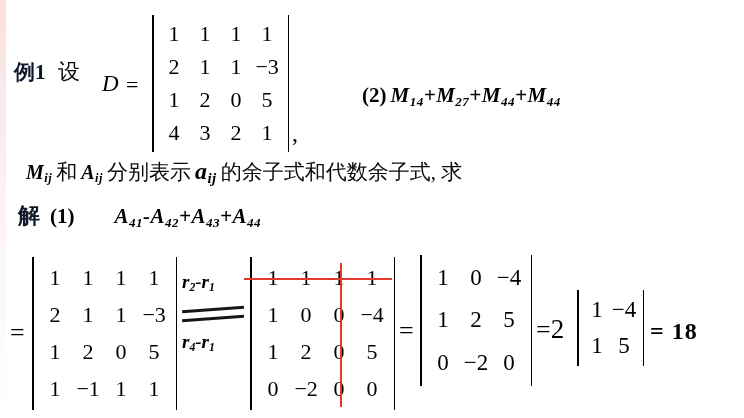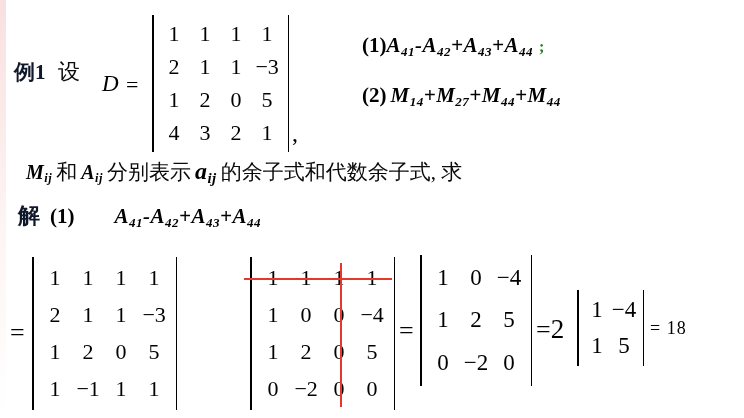--- a/index.html
+++ b/index.html
@@ -12,21 +12,21 @@
   .abs{position:absolute;white-space:nowrap;}
   
   .cjk{font-size:21px;color:#0a0a0a;}
   .cjk-blue{font-weight:bold;color:#0f172a;}
   .mathvar{font-style:italic;font-size:23px;}
   .mexpr{font-style:italic;font-weight:bold;font-size:21px;letter-spacing:.5px;}
   .mexpr sub,.rop sub{font-size:.62em;font-weight:bold;vertical-align:-.28em;}
   .qnum{font-weight:bold;font-size:21px;}
   .punct-green{color:#1f7d1f;font-weight:bold;font-size:16px;margin-left:6px;}
   .eqsign{font-size:26px;}
-  .result{font-weight:normal;font-size:18px;letter-spacing:1px;}
+  .result{font-weight:bold;font-size:24px;letter-spacing:1px;}
   
   .det{position:absolute;display:flex;align-items:stretch;}
   .det .bar{width:1.6px;background:#000;}
   .mgrid{display:flex;flex-direction:column;justify-content:space-around;padding:2px 5px;}
   .mrow{display:flex;}
   .mcell{text-align:center;font-size:22px;}
   .det-d .mcell{width:31px;}
   .det-1 .mcell{width:33px;}
   .det-2 .mcell{width:33px;}
   .det-3 .mcell{width:33px;font-size:23px;}
@@ -76,23 +76,20 @@
           <span class="mcell">4</span>
           <span class="mcell">3</span>
           <span class="mcell">2</span>
           <span class="mcell">1</span>
         </div>
       </div>
     <div class="bar"></div>
   </div>
   <span class="abs" style="left:292px;top:120px;font-size:24px;">,</span>
 
-  <div class="abs" style="left:362px;top:33px;">
-    <span class="qnum">(1)</span><span class="mexpr">A<sub>41</sub>-A<sub>42</sub>+A<sub>43</sub>+A<sub>44</sub></span><span class="punct-green">;</span>
-  </div>
 
   <div class="abs" style="left:362px;top:83px;">
     <span class="qnum">(2)</span>
     <span class="mexpr">M<sub>14</sub>+M<sub>27</sub>+M<sub>44</sub>+M<sub>44</sub></span>
   </div>
 
   <div class="abs" style="left:26px;top:158px;">
     <span class="mexpr" style="font-size:20px;">M<sub>ij</sub></span>
     <span class="cjk">和</span>
     <span class="mexpr" style="font-size:20px;">A<sub>ij</sub></span>
@@ -133,20 +130,28 @@
         <div class="mrow">
           <span class="mcell">1</span>
           <span class="mcell">−1</span>
           <span class="mcell">1</span>
           <span class="mcell">1</span>
         </div>
       </div>
     <div class="bar"></div>
   </div>
 
+  <div class="transform" style="left:182px;top:271px;">
+    <span class="rop">r<sub>2</sub>-r<sub>1</sub></span>
+    <span class="dline">
+        <i></i>
+        <i></i>
+      </span>
+    <span class="rop">r<sub>4</sub>-r<sub>1</sub></span>
+  </div>
 
   <div class="det det-2" style="left:250px;top:257px;height:153px;">
     <div class="bar"></div>
     <div class="mgrid">
         <div class="mrow">
           <span class="mcell">1</span>
           <span class="mcell">1</span>
           <span class="mcell">1</span>
           <span class="mcell">1</span>
         </div>

